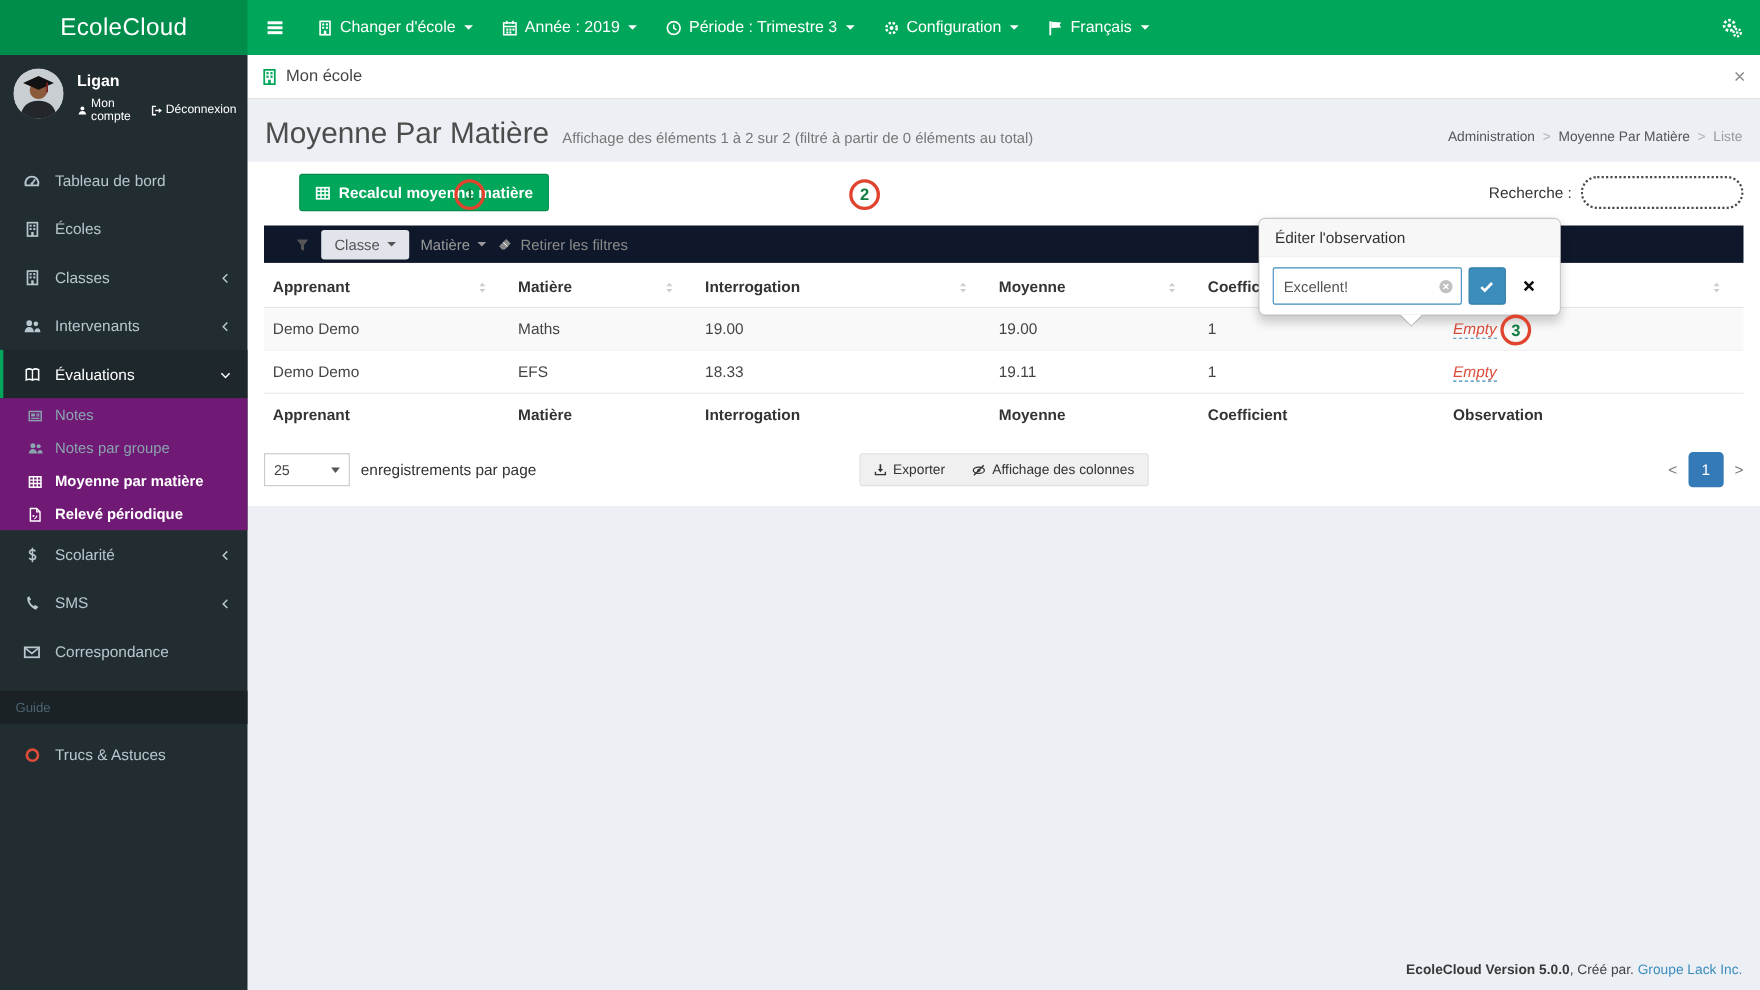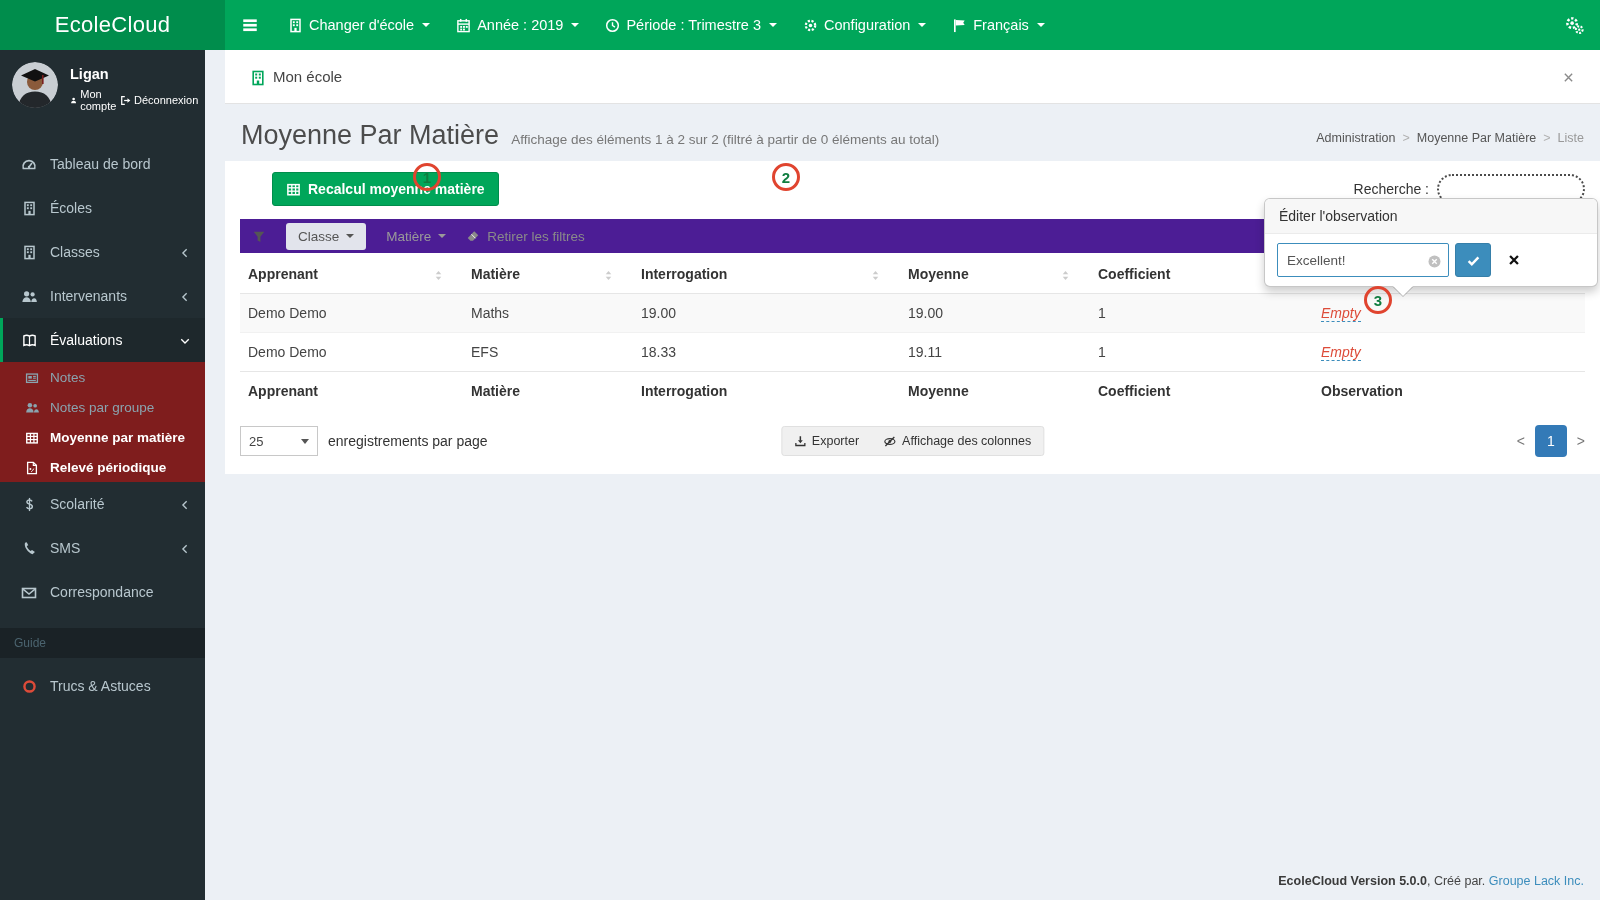--- a/index.html
+++ b/index.html
@@ -10,64 +10,64 @@
   
   .navbar { position:absolute; top:0; left:0; right:0; height:50px; background:#00a65a; display:flex; z-index:30; }
   .brand { width:225px; height:50px; background:#008d4c; color:#fff; font-size:22px; display:flex; align-items:center; justify-content:center; letter-spacing:.3px; }
   .nav-left { display:flex; align-items:stretch; color:#fff;justify-content:space-between; }
   .nav-item { display:flex; align-items:center; gap:6px; padding:0 13px; font-size:14.5px; color:#fff; cursor:pointer; }
   .nav-item .caret { width:0; height:0; border-left:4px solid transparent; border-right:4px solid transparent; border-top:4px solid #fff; margin-left:2px; }
   .nav-burger { padding:0 16px; display:flex; align-items:center; }
   .nav-right { margin-left:auto; display:flex; align-items:center; padding:0 16px; color:#fff; }
 
   
-  .sidebar { position:absolute; top:50px; left:0; bottom:0; width:205px; background:#222d32; z-index:20; }
+  .sidebar { position:absolute; top:50px; left:0; bottom:0; width:225px; background:#222d32; z-index:20; }
   .user-panel { display:flex; padding:12px 10px 14px 12px; gap:12px; }
   .avatar { width:46px; height:46px; border-radius:50%; overflow:hidden; flex:0 0 46px; }
   .user-meta { padding-top:4px; }
   .user-name { color:#fff; font-size:14.5px; font-weight:700; margin-bottom:6px; }
   .user-links { display:flex; gap:0; font-size:11px; color:#fff; }
   .user-links span.lnk { display:flex; align-items:center; gap:3px; cursor:pointer; }
   .menu { list-style:none; margin-top:16px; }
   .mi { height:44px; display:flex; align-items:center; gap:10px; padding:0 14px 0 15px; color:#b8c7ce; font-size:14px; cursor:pointer; border-left:3px solid transparent; }
   .mi .ico { width:22px; text-align:center; flex:0 0 22px; }
   .mi .chev { margin-left:auto; }
   .mi.active { background:#1e282c; color:#fff; border-left-color:#00a65a; }
-  .submenu { list-style:none; background:#7f1d1d; }
+  .submenu { list-style:none; background:#701a75; }
   .smi { height:30px; display:flex; align-items:center; gap:8px; padding-left:22px; font-size:13.5px; color:#8aa4af; cursor:pointer; }
   .smi .ico { width:20px; flex:0 0 20px; text-align:center; }
   .smi.bright { color:#fff; font-weight:700; }
   .menu-section { height:30px; margin-top:14px; background:#1a2226; color:#4b646f; font-size:12px; display:flex; align-items:center; padding-left:14px; }
   .mi.tips { color:#b8c7ce; }
   .mi.tips .ico { color:#dd4b39; }
 
   
   .main { position:absolute; left:225px; top:50px; right:0; bottom:0; background:#ecf0f5; }
-  .tabbar { height:54px; background:#fff; border-bottom:1px solid #e3e3e3; display:flex; align-items:center; padding:0 25px; }
+  .tabbar { height:40px; background:#fff; border-bottom:1px solid #e3e3e3; display:flex; align-items:center; padding:0 12px; }
   .tab { display:flex; align-items:center; gap:7px; font-size:15px; color:#444; }
   .tab .ico { color:#00a65a; }
   .tab-close { margin-left:auto; color:#8a8a8a; cursor:pointer; }
 
   .content-header { padding:16px 16px 10px 16px; display:flex; align-items:flex-end; }
   .page-title { font-size:27px; font-weight:300; color:#4c4c4c; }
   .page-subtitle { font-size:13.5px; color:#777; margin-left:12px; padding-bottom:4px; }
   .breadcrumb { margin-left:auto; font-size:12.5px; color:#555; padding-bottom:6px; display:flex; gap:7px; align-items:center; }
   .breadcrumb .sep { color:#b0b0b0; }
   .breadcrumb .last { color:#999; }
 
   .panel { background:#fff; padding:8px 15px 16px 15px; }
 
   .toolbar { display:flex; align-items:center; height:40px; }
   .select-box { width:300px; height:34px; border:1px solid #d2d6de; background:#fff; display:flex; align-items:center; padding:0 10px; font-size:14px; color:#555; position:relative; cursor:pointer; }
   .select-box .caret-glyph { margin-left:auto; width:0; height:0; border-left:4px solid transparent; border-right:4px solid transparent; border-top:5px solid #555; }
   .btn-green { margin-left:32px; height:34px; background:#00a65a; border:1px solid #008d4c; color:#fff; font-size:14px; font-weight:600; display:flex; align-items:center; gap:7px; padding:0 13px; border-radius:3px; cursor:pointer; }
   .search-wrap { margin-left:auto; display:flex; align-items:center; gap:8px; font-size:14px; color:#333; }
   .search-input { width:148px; height:30px; border:2px dotted #4a4a4a; border-radius:16px; padding:0 12px; font-size:13px; outline:none; background:#fff; }
 
-  .filter-row { margin-top:10px; height:34px; background:#4c1d95; display:flex; align-items:center; gap:20px; padding:0 12px; font-size:13.5px; }
+  .filter-row { margin-top:10px; height:34px; background:#0f172a; display:flex; align-items:center; gap:10px; padding:0 28px; font-size:13.5px; }
   .filter-row .funnel { color:#555; }
   .chip-btn { background:#e2e4ec; color:#555; padding:6px 12px; border-radius:3px; display:flex; align-items:center; gap:7px; cursor:pointer; }
   .chip-plain { color:#9a9a9a; display:flex; align-items:center; gap:7px; cursor:pointer; }
   .caret-sm { width:0; height:0; border-left:4px solid transparent; border-right:4px solid transparent; border-top:4px solid currentColor; }
   .clear-filters { color:#8a8a8a; display:flex; align-items:center; gap:7px; cursor:pointer; }
 
   table.grid { width:100%; border-collapse:collapse; table-layout:fixed; font-size:14px; margin-top:2px; }
   .grid th { text-align:left; font-weight:700; color:#333; padding:11px 8px; }
   .grid thead th { border-bottom:1px solid #e6e6e6; }
   .grid thead th .hflex { display:flex; align-items:center; }
@@ -86,21 +86,21 @@
   .mini-btn { display:flex; align-items:center; gap:6px; padding:7px 12px; font-size:12.5px; color:#333; cursor:pointer; }
   .pager { margin-left:auto; display:flex; align-items:center; gap:10px; }
   .pg-arrow { color:#777; font-size:14px; cursor:pointer; }
   .pg-current { width:32px; height:32px; background:#337ab7; color:#fff; border-radius:4px; display:flex; align-items:center; justify-content:center; font-size:14px; cursor:pointer; }
 
   .main-footer { position:absolute; right:16px; bottom:12px; font-size:12.5px; color:#444;text-align:center; }
   .main-footer b { color:#3a3a3a; }
   .main-footer a { color:#3c8dbc; text-decoration:none; cursor:pointer; }
 
   
-  .popover { position:absolute; left:1264px; top:198px; width:334px; background:#fff; border:1px solid rgba(0,0,0,.22); border-radius:6px; box-shadow:0 5px 10px rgba(0,0,0,.2); z-index:50; }
+  .popover { position:absolute; left:1144px; top:198px; width:275px; background:#fff; border:1px solid rgba(0,0,0,.22); border-radius:6px; box-shadow:0 5px 10px rgba(0,0,0,.2); z-index:50; }
   .popover-title { background:#f7f7f7; border-bottom:1px solid #ebebeb; padding:9px 14px; font-size:14px; color:#333; border-radius:5px 5px 0 0; }
   .popover-body { padding:9px 12px; display:flex; align-items:center; gap:6px; }
   .obs-input-wrap { position:relative; }
   .obs-input { width:172px; height:34px; border:1px solid #3c8dbc; border-radius:2px; padding:0 26px 0 9px; font-size:13.5px; color:#555; outline:none; font-family:"Liberation Sans",sans-serif; }
   .obs-clear { position:absolute; right:7px; top:9px; color:#c0c0c0; cursor:pointer; }
   .btn-check { width:36px; height:34px; background:#3c8dbc; border:1px solid #367fa9; border-radius:3px; color:#fff; display:flex; align-items:center; justify-content:center; cursor:pointer; }
   .btn-cancel { width:34px; height:34px; background:#fff; border:none; color:#111; display:flex; align-items:center; justify-content:center; cursor:pointer; }
   .popover-arrow { position:absolute; left:128px; bottom:-10px; width:0; height:0; border-left:10px solid transparent; border-right:10px solid transparent; border-top:10px solid #fff; filter:drop-shadow(0 1px 0 rgba(0,0,0,.25)); }
 
   

